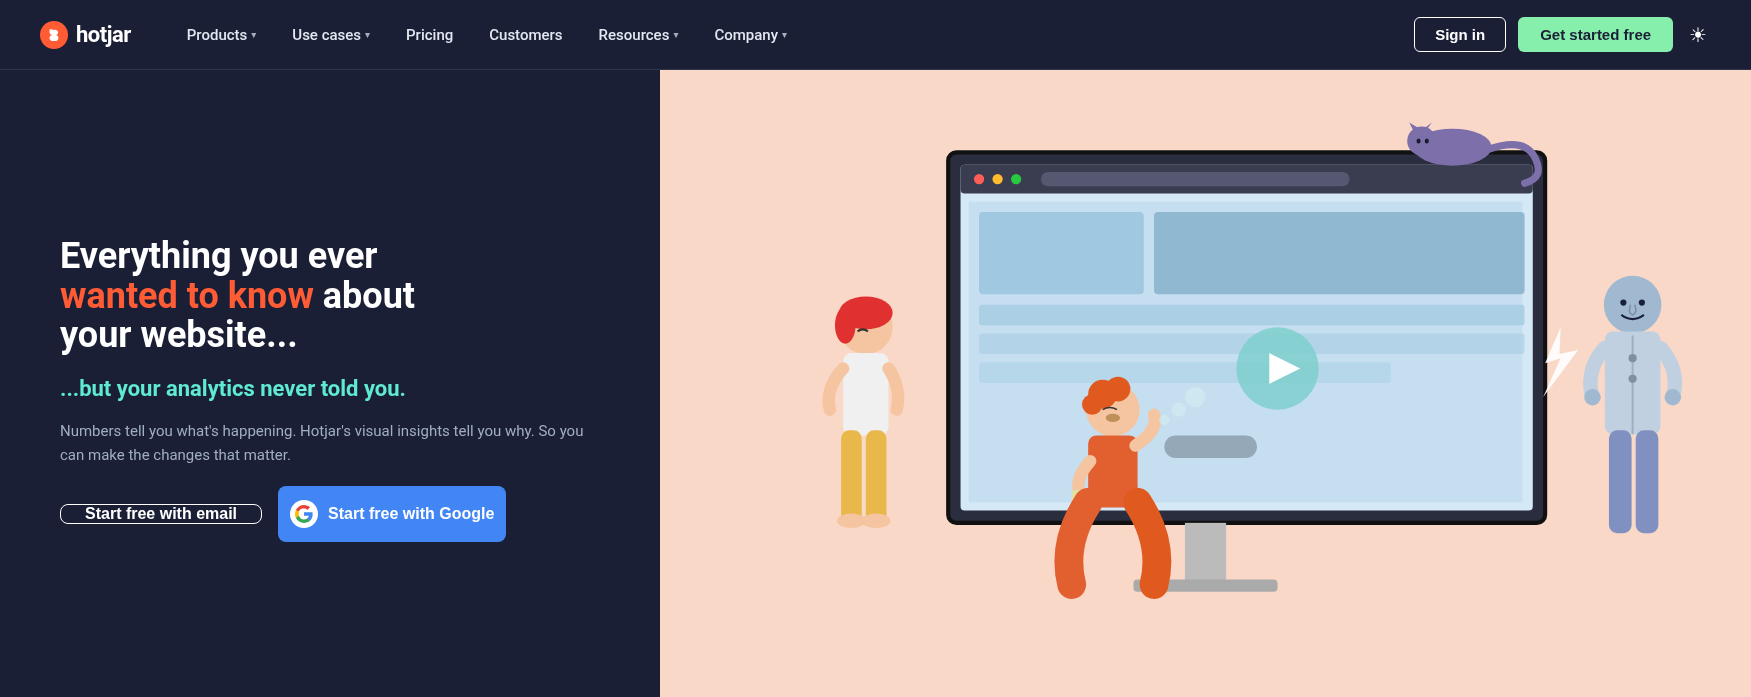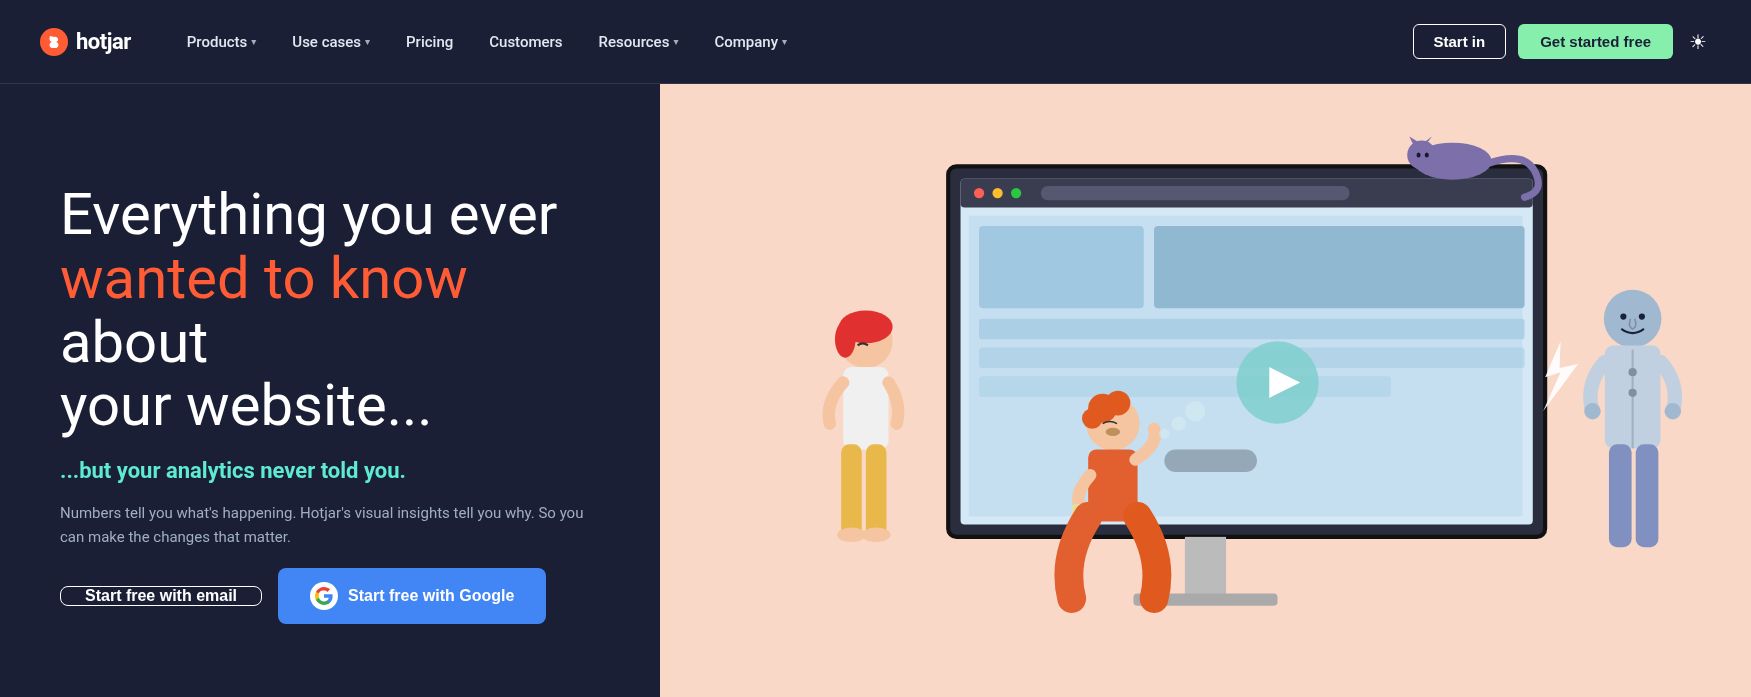--- a/index.html
+++ b/index.html
@@ -12,21 +12,21 @@
       overflow-x: hidden;
     }
 
     
     .navbar {
       background: #1a1f36;
       border-bottom: 1px solid rgba(255,255,255,0.1);
       display: flex;
       align-items: center;
       padding: 0 40px;
-      height: 84px;
+      height: 70px;
       position: relative;
       z-index: 10;
     }
     .logo-area {
       display: flex;
       align-items: center;
       gap: 8px;
       margin-right: 40px;
       text-decoration: none;
     }
@@ -105,22 +105,22 @@
       background: #1a1f36;
     }
     .hero-left {
       flex: 0 0 660px;
       padding: 60px 60px 50px 60px;
       display: flex;
       flex-direction: column;
       justify-content: center;
     }
     .hero-title {
-      font-size: 58px;
-      font-weight: 400;
+      font-size: 36px;
+      font-weight: 700;
       line-height: 1.1;
       color: #fff;
       margin-bottom: 20px;
     }
     .hero-title .highlight {
       color: #ff5c35;
     }
     .hero-subtitle {
       font-size: 22px;
       font-weight: 700;
@@ -148,21 +148,21 @@
       border-radius: 8px;
       font-size: 16px;
       font-weight: 700;
       cursor: pointer;
       white-space: nowrap;
     }
     .btn-google {
       background: #4285f4;
       border: none;
       color: #fff;
-      padding: 14px 32px;
+      padding: 14px 12px;
       border-radius: 8px;
       font-size: 16px;
       font-weight: 700;
       cursor: pointer;
       display: flex;
       align-items: center;
       gap: 10px;
       white-space: nowrap;
     }
     .google-icon-wrap {
@@ -232,21 +232,21 @@
       <span>Resources</span>
       <span class="chevron">▾</span>
     </div>
     <div class="nav-item">
       <span>Company</span>
       <span class="chevron">▾</span>
     </div>
   </div>
 
   <div class="nav-actions">
-    <button class="btn-signin">Start in</button>
+    <button class="btn-signin">Sign in</button>
     <button class="btn-get-started">Get started free</button>
     <button class="theme-toggle">☀</button>
   </div>
 </nav>
 
 <section class="hero">
   <div class="hero-left">
     <h1 class="hero-title">
       <span>Everything you ever</span><br>
       <span class="highlight">wanted to know</span>

